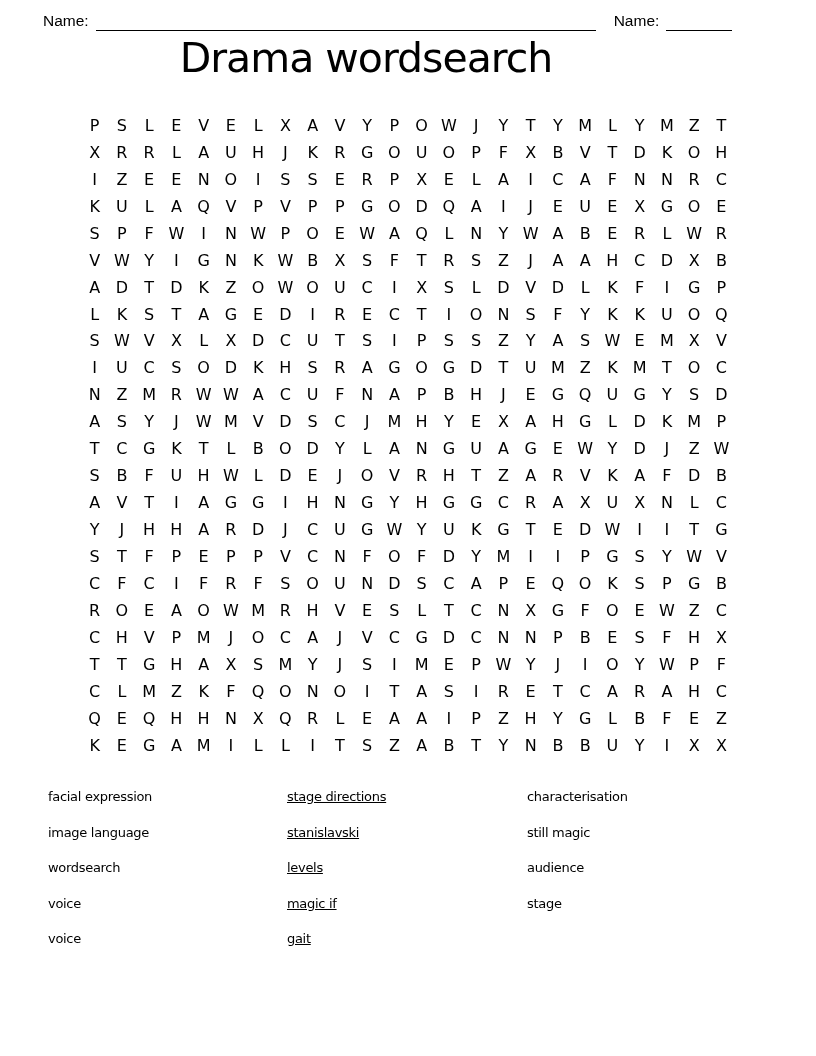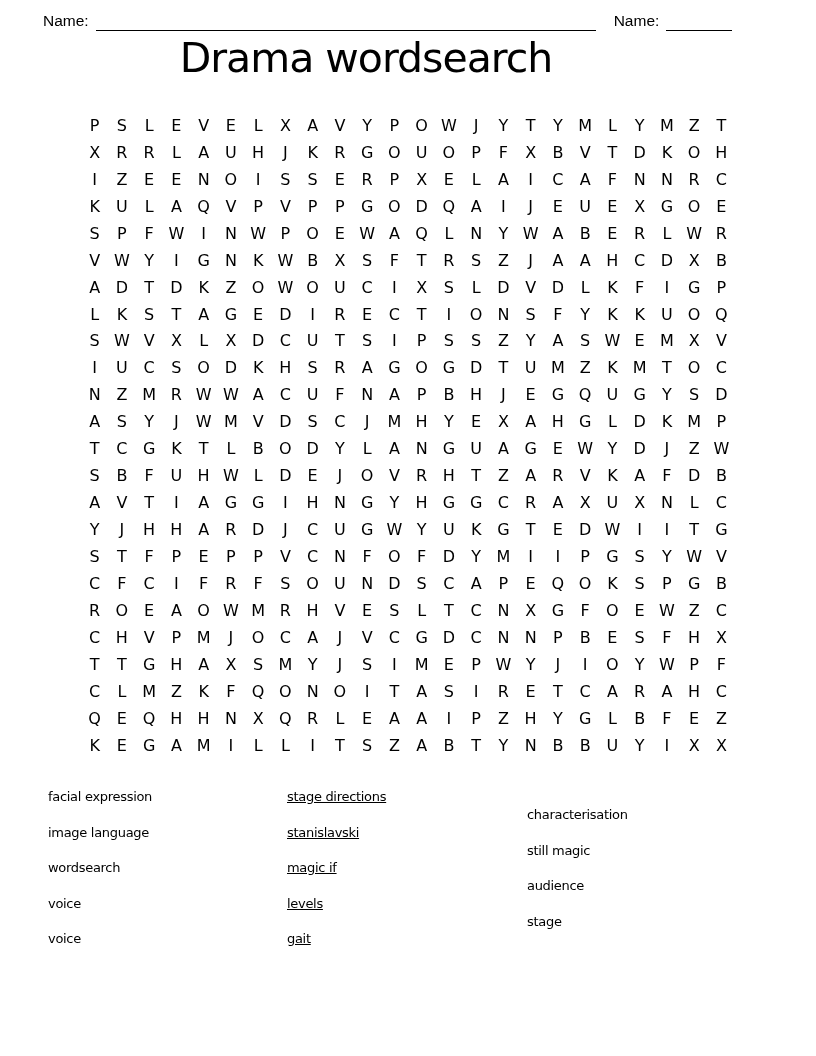--- a/index.html
+++ b/index.html
@@ -50,21 +50,21 @@
 
   
   .word-bank { position: absolute; top: 779px; left: 0; width: 816px; }
   .word-col {
     position: absolute; top: 0;
     font-size: 13px; line-height: 35.6px;
     letter-spacing: -0.3px;
   }
   .word-col-1 { left: 48px; }
   .word-col-2 { left: 287px; text-decoration: underline; }
-  .word-col-3 { left: 527px; margin-top: 18px; }
+  .word-col-3 { left: 527px; }
   .word-item { white-space: nowrap; }
 </style>
 </head>
 <body>
 
 <div class="header-row">
   <span class="hdr-label">Name:</span>
   <span class="write-line name-line"></span>
   <span class="date-gap"></span>
   <span class="hdr-label">Name:</span>
@@ -704,22 +704,22 @@
   <div class="word-col word-col-1">
       <div class="word-item">facial expression</div>
       <div class="word-item">image language</div>
       <div class="word-item">wordsearch</div>
       <div class="word-item">voice</div>
       <div class="word-item">voice</div>
     </div>
   <div class="word-col word-col-2">
       <div class="word-item">stage directions</div>
       <div class="word-item">stanislavski</div>
+      <div class="word-item">levels</div>
       <div class="word-item">magic if</div>
-      <div class="word-item">levels</div>
       <div class="word-item">gait</div>
     </div>
   <div class="word-col word-col-3">
       <div class="word-item">characterisation</div>
       <div class="word-item">still magic</div>
       <div class="word-item">audience</div>
       <div class="word-item">stage</div>
     </div>
 </div>
 

